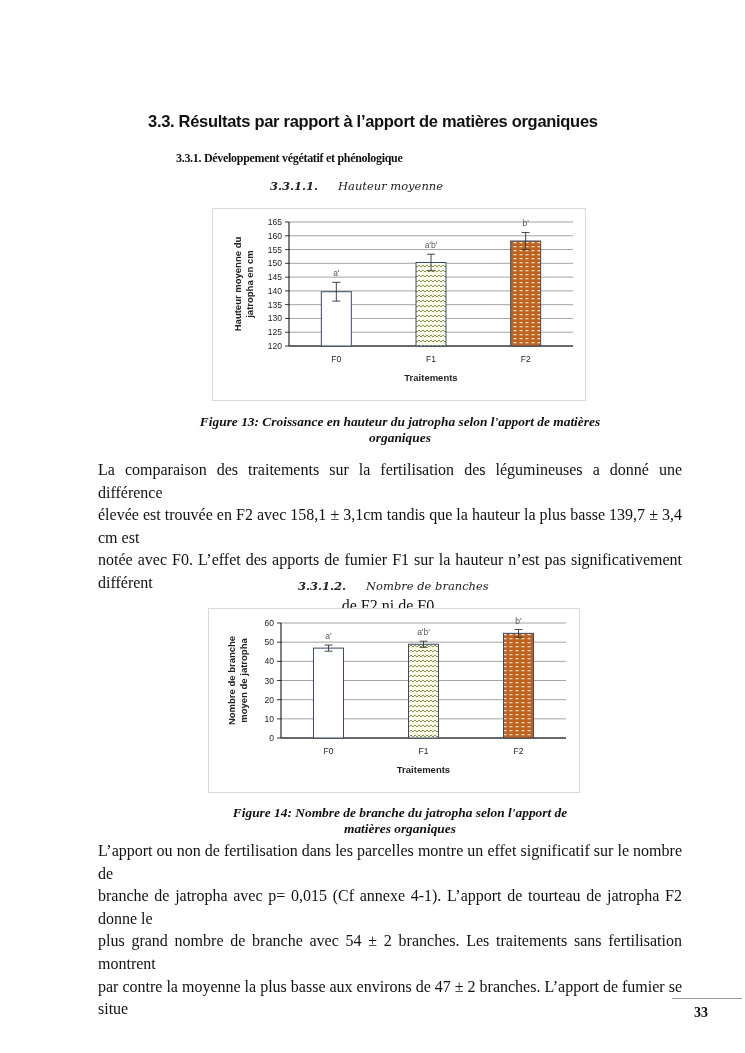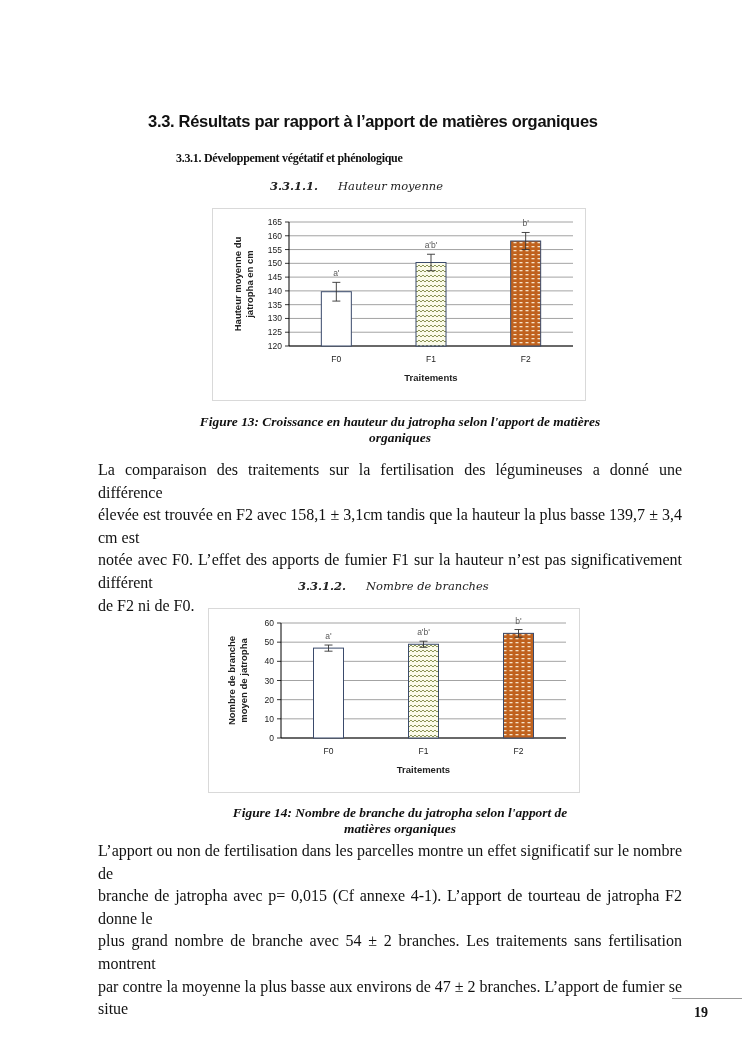--- a/index.html
+++ b/index.html
@@ -96,21 +96,21 @@
 
 <div class="abs caption" style="left:150px; top:414px; width:500px;">
   <div>Figure 13: Croissance en hauteur du jatropha selon l'apport de matières</div>
   <div>organiques</div>
 </div>
 
 <div class="abs para" style="top:459px;">
   <div>La comparaison des traitements sur la fertilisation des légumineuses a donné une différence</div>
   <div>élevée est trouvée en F2 avec 158,1 ± 3,1cm tandis que la hauteur la plus basse 139,7 ± 3,4 cm est</div>
   <div>notée avec F0. L’effet des apports de fumier F1 sur la hauteur n’est pas significativement différent</div>
-  <div style="text-align:left;">de F2 ni de F0.</div>
+  <div style="text-align:center;">de F2 ni de F0.</div>
 </div>
 
 <div class="abs h4" style="left:270px; top:579px;margin-left:28px;">
   <span class="num">3.3.1.2.</span><span>Nombre de branches</span>
 </div>
 
 <div class="abs chartbox" style="left:208px; top:608px; width:370px; height:183px;">
   <svg id="chart2" width="370" height="183">
       <defs>
         <pattern id="zigchart2" width="8" height="5" patternUnits="userSpaceOnUse">
@@ -175,13 +175,13 @@
 </div>
 
 <div class="abs para" style="top:840px;">
   <div>L’apport ou non de fertilisation dans les parcelles montre un effet significatif sur le nombre de</div>
   <div>branche de jatropha avec p= 0,015 (Cf annexe 4-1). L’apport de tourteau de jatropha F2 donne le</div>
   <div>plus grand nombre de branche avec 54 ± 2 branches. Les traitements sans fertilisation montrent</div>
   <div>par contre la moyenne la plus basse aux environs de 47 ± 2 branches. L’apport de fumier se situe</div>
 </div>
 
 <div class="abs pagenum-line"></div>
-<div class="abs pagenum">19</div>
+<div class="abs pagenum">33</div>
 
 </body></html>

